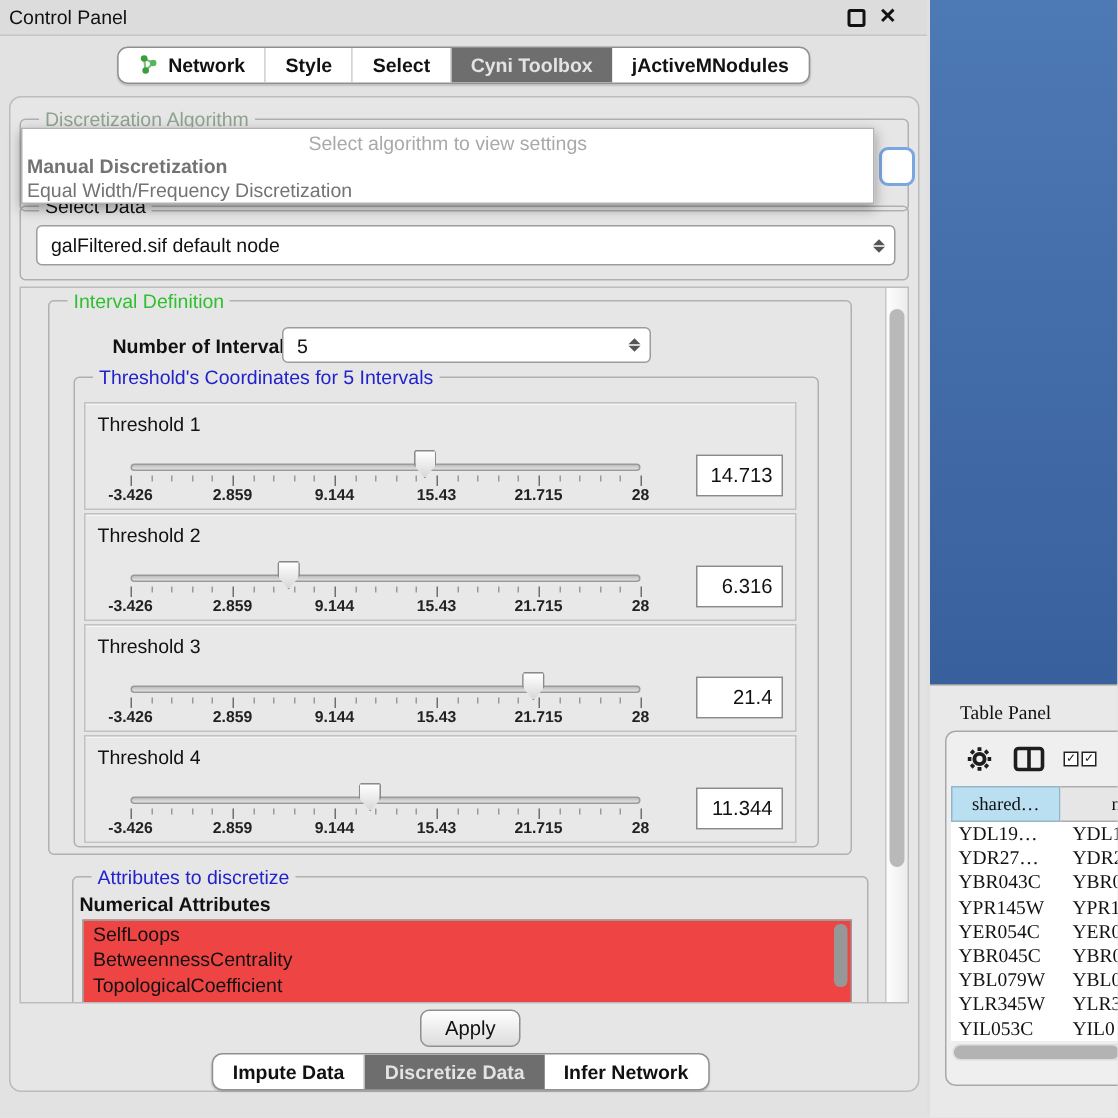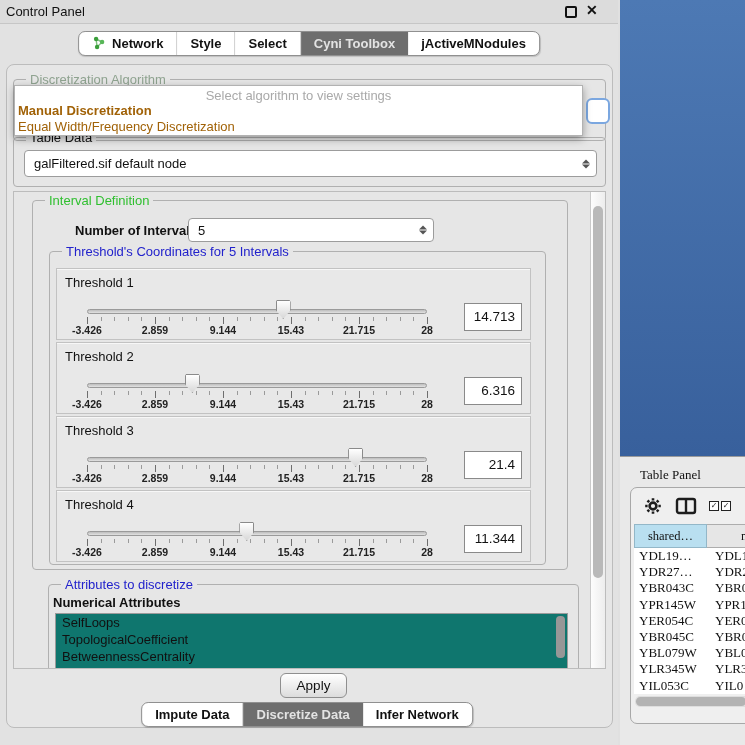--- a/index.html
+++ b/index.html
@@ -29,21 +29,21 @@
   .t-green { color:#2fbf2f; }
   .t-blue { color:#2222cc; }
   .t-dim { color:#8fa390; }
   .t-black { color:#111; }
 
   #algo-box { left:6px; top:14px; width:593px; height:62px; }
   #algo-combo-fragment { left:572px; top:18px; width:24px; height:26px; border:2px solid #7ba7e0; border-radius:6px; background:#fff; }
 
   #algo-popup { left:7px; top:20px; width:569px; height:51px; background:#fff; border:1px solid #b2b2b2; box-shadow:0 3px 8px rgba(0,0,0,.35); z-index:40; }
   #popup-prompt { left:0; top:2px; width:100%; text-align:center; font-size:13px; color:#a9a9a9; }
-  .popup-option { position:absolute; left:3px; font-size:13px; color:#a16207; white-space:nowrap; }
+  .popup-option { position:absolute; left:3px; font-size:13px; color:#737373; white-space:nowrap; }
   .popup-option.bold { font-weight:bold; }
 
   #tabledata-box { left:6px; top:72px; width:593px; height:50px; }
   .combo { position:absolute; background:#fff; border:1px solid #9c9c9c; border-radius:4px; font-size:13px; color:#111; display:flex; align-items:center; padding-left:9px; }
   .spinner { position:absolute; right:7px; top:50%; transform:translateY(-50%); width:7px; }
   .spinner:before, .spinner:after { content:""; display:block; width:0; height:0; border-left:4px solid transparent; border-right:4px solid transparent; margin:1px 0; }
   .spinner:before { border-bottom:4px solid #555; }
   .spinner:after { border-top:4px solid #555; }
   #tabledata-combo { left:10px; top:12px; width:573px; height:27px; }
 
@@ -62,21 +62,21 @@
   .thr-track { position:absolute; left:30px; top:40px; width:340px; height:5px; background:linear-gradient(180deg,#bdbdbd,#e2e2e2); border:1px solid #9a9a9a; border-radius:3px; }
   .thr-thumb { position:absolute; top:31px; width:15px; height:19px; background:linear-gradient(180deg,#ffffff,#d8d8d8); border:1px solid #8a8a8a; clip-path:polygon(8% 0%,92% 0%,100% 10%,100% 52%,50% 100%,0% 52%,0 10%); }
   .thr-ticks { position:absolute; left:30px; top:48px; width:340px; height:8px; }
   .thr-ticks i { position:absolute; top:0; width:1px; background:#8a8a8a; }
   .thr-axislabels { position:absolute; left:30px; top:55px; width:340px; height:12px; }
   .thr-axislabels span { position:absolute; transform:translateX(-50%); font-size:10.5px; font-weight:600; color:#222; white-space:nowrap; }
   .thr-value { position:absolute; right:8px; top:34px; width:58px; height:28px; background:#fff; border:1px solid #8a8a8a; font-size:13.5px; color:#111; text-align:right; line-height:26px; padding-right:6px; }
 
   #attr-box { left:34px; top:392px; width:531px; height:110px; }
   #attr-subtitle { left:4px; top:10px; font-size:13px; font-weight:bold; color:#111; }
-  #attr-list { left:6px; top:28px; width:513px; height:76px; background:#0f766e; border:1px solid #9b9b9b; overflow:hidden; }
+  #attr-list { left:6px; top:28px; width:513px; height:76px; background:#ef4444; border:1px solid #9b9b9b; overflow:hidden; }
   .attr-item { font-size:13px; color:#111; padding-left:6px; line-height:17px; white-space:nowrap; }
   #attr-list-scroll { position:absolute; right:2px; top:2px; width:9px; height:42px; background:#979797; border-radius:4px; }
 
   #apply-btn { left:273px; top:608px; width:67px; height:25px; background:linear-gradient(180deg,#ffffff,#dcdcdc); border:1px solid #8f8f8f; border-radius:6px; font-size:13.5px; color:#111; text-align:center; line-height:23px; }
 
   
   #desktop { left:620px; top:0; width:125px; height:456px; background:linear-gradient(180deg,#4d79b4,#38609c); }
 
   #tablepanel-area { left:620px; top:456px; width:125px; height:289px; background:#e9e9e9; border-top:1px solid #9a9a9a;font-family:Liberation Serif, serif; }
   #tablepanel-title { left:20px; top:10px; font-size:13px; color:#111; }
@@ -146,21 +146,21 @@
       <div class="abs" id="algo-combo-fragment"></div>
     </div>
 
     <div class="abs" id="algo-popup">
       <div class="abs" id="popup-prompt">Select algorithm to view settings</div>
       <div class="popup-option bold" style="top:17px">Manual Discretization</div>
       <div class="popup-option" style="top:33px">Equal Width/Frequency Discretization</div>
     </div>
 
     <div class="titled-box" id="tabledata-box">
-      <span class="box-title t-black">Table Data</span>
+      <span class="box-title t-black">Select Data</span>
       <div class="combo" id="tabledata-combo">
         <span>galFiltered.sif default node</span>
         <span class="spinner"></span>
       </div>
     </div>
 
     <div class="abs" id="inner-panel">
 
       <div class="titled-box" id="interval-box">
         <span class="box-title t-green">Interval Definition</span>
@@ -341,22 +341,22 @@
               <div class="thr-value">11.344</div>
             </div>
           </div>
       </div>
 
       <div class="titled-box" id="attr-box">
         <span class="box-title t-blue">Attributes to discretize</span>
         <div class="abs" id="attr-subtitle">Numerical Attributes</div>
         <div class="abs" id="attr-list">
           <div class="attr-item">SelfLoops</div>
+            <div class="attr-item">BetweennessCentrality</div>
             <div class="attr-item">TopologicalCoefficient</div>
-            <div class="attr-item">BetweennessCentrality</div>
             <div id="attr-list-scroll"></div>
         </div>
       </div>
 
       <div class="abs" id="inner-vscroll">
         <div class="abs" id="inner-vscroll-thumb"></div>
       </div>
     </div>
 
     <div class="abs" id="apply-btn">Apply</div>

